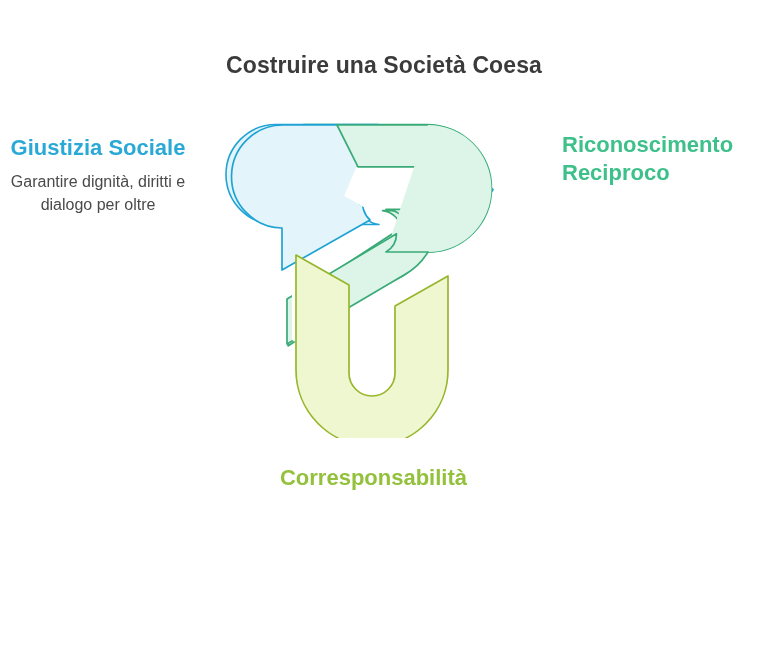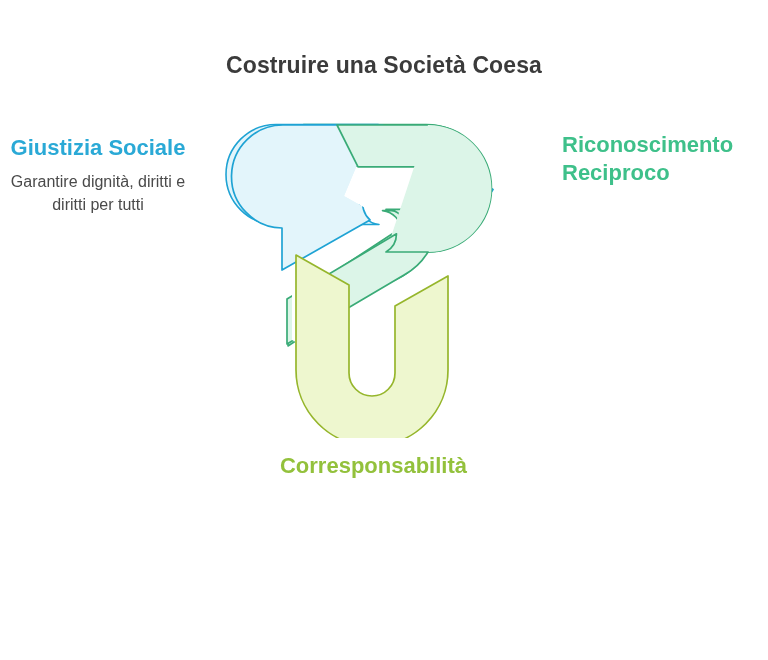--- a/index.html
+++ b/index.html
@@ -71,21 +71,21 @@
     left: 562px;
     top: 131px;
     width: 190px;
     text-align: left;
   }
   #node-right .node-heading { color: #3ec08a; }
 
   
   #node-bottom {
     left: 271px;
-    top: 452px;
+    top: 464px;
     width: 205px;
     text-align: center;
   }
   #node-bottom .node-heading { color: #93c13c; }
 </style>
 </head>
 <body>
 
 <div class="page">
 
@@ -305,21 +305,21 @@
             L 252,262
             A 76,76 0 0 1 100,262
             Z" fill="#eef7cf" stroke="#96b62c" stroke-width="1.7" stroke-linejoin="round" clip-path="url(#clip-yellow-under-blue)"></path>
       </g>
 
     </svg>
   </div>
 
   <div class="node" id="node-left">
     <div class="node-heading">Giustizia Sociale</div>
-    <div class="node-body">Garantire dignità, diritti e diritti per tutti</div>
+    <div class="node-body">Garantire dignità, diritti e dialogo per oltre</div>
   </div>
 
   <div class="node" id="node-right">
     <div class="node-heading">Riconoscimento Reciproco</div>
   </div>
 
   <div class="node" id="node-bottom">
     <div class="node-heading">Corresponsabilità</div>
   </div>
 

